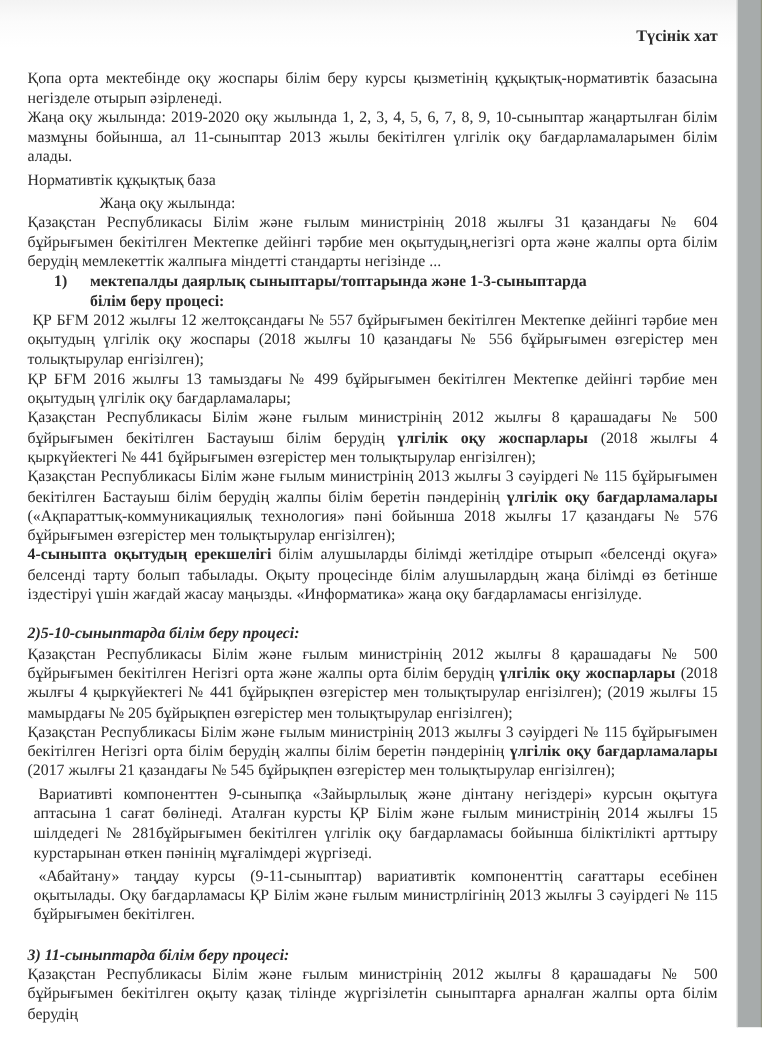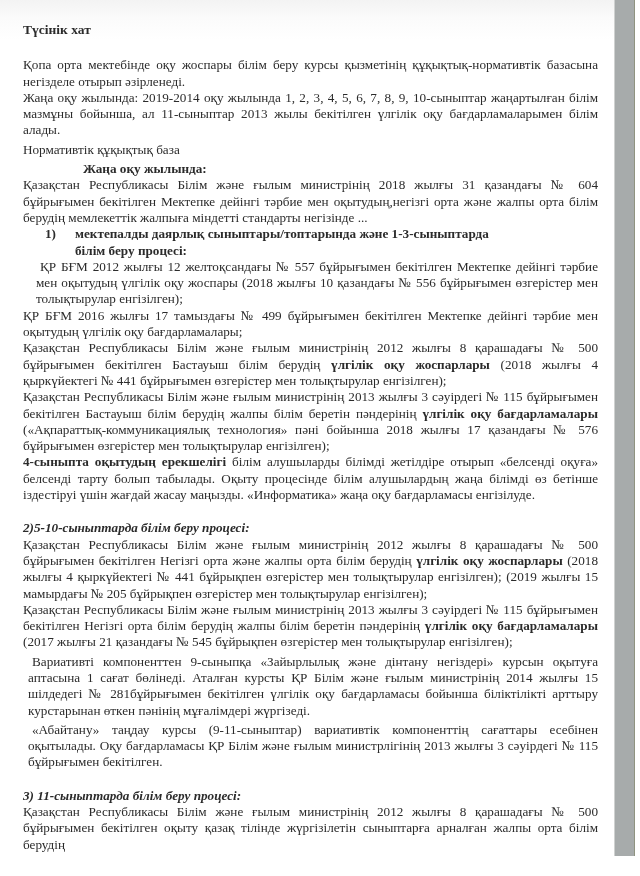--- a/index.html
+++ b/index.html
@@ -17,61 +17,61 @@
   .edge {
     position: absolute; left: 614px; top: 0; width: 19px; height: 856px;
     background: #a7abab;
     border-left: 1px solid #cfd1d0;
     border-right: 1px solid #8f9380;
   }
   .content {
     position: absolute; left: 23px; top: 22px; width: 575px;
     font-size: 13.2px; line-height: 16.3px;
   }
-  .title { text-align: left; font-weight: bold; font-size: 13.5px; margin: 0 0 19px 0; }
+  .title { text-align: right; font-weight: bold; font-size: 13.5px; margin: 0 0 19px 0; }
   p { margin: 0; text-align: justify; }
   .gap-s { margin-top: 3px; }
   .indent { text-indent: 36px; }
-  .indent-s { text-indent: 4px; margin-left: 13px; }
+  .indent-s { text-indent: 4px; }
   .bold { font-weight: bold; }
   .h-center { text-align: left; font-weight: bold; font-style: italic; }
   .h-sec-top { margin-top: 17px; }
-  .subhead { padding-left: 60px; font-weight: bold; }
+  .subhead { padding-left: 60px; font-weight: normal; }
   .list-item { display: flex; font-weight: bold; padding-left: 22px; }
   .list-num { width: 30px; flex: none; }
   .list-text { flex: 1; }
   .pl13 { padding-left: 13px; }
   .pl4 { padding-left: 4px; }
 </style>
 </head>
 <body>
 
 <div class="page"></div>
 <div class="edge"></div>
 
 <div class="content">
   <div class="title">Түсінік хат</div>
 
   <p>Қопа орта мектебінде оқу жоспары  білім беру курсы қызметінің құқықтық-нормативтік базасына негізделе отырып әзірленеді.</p>
-  <p>Жаңа оқу жылында: 2019-2014 оқу жылында 1, 2, 3, 4, 5, 6, 7, 8, 9, 10-сыныптар жаңартылған білім мазмұны бойынша, ал 11-сыныптар 2013 жылы бекітілген үлгілік оқу бағдарламаларымен білім алады.</p>
+  <p>Жаңа оқу жылында: 2019-2020 оқу жылында 1, 2, 3, 4, 5, 6, 7, 8, 9, 10-сыныптар жаңартылған білім мазмұны бойынша, ал 11-сыныптар 2013 жылы бекітілген үлгілік оқу бағдарламаларымен білім алады.</p>
   <p class="gap-s">Нормативтік құқықтық база</p>
 
   <p class="subhead gap-s">Жаңа оқу жылында:</p>
   <p>Қазақстан Республикасы Білім және ғылым министрінің 2018 жылғы 31 қазандағы № 604 бұйрығымен бекітілген Мектепке дейінгі тәрбие мен оқытудың,негізгі орта және жалпы орта білім берудің мемлекеттік жалпыға міндетті стандарты негізінде ...</p>
 
   <div class="list-item">
     <span class="list-num">1)</span>
     <span class="list-text">
       <span>мектепалды даярлық сыныптары/топтарында және 1-3-сыныптарда</span><br>
       <span>білім беру процесі:</span>
     </span>
   </div>
 
   <p class="indent-s">ҚР БҒМ 2012 жылғы 12 желтоқсандағы № 557 бұйрығымен бекітілген Мектепке дейінгі тәрбие мен оқытудың үлгілік оқу жоспары (2018 жылғы 10 қазандағы № 556 бұйрығымен өзгерістер мен толықтырулар енгізілген);</p>
-  <p>ҚР БҒМ 2016 жылғы 17 тамыздағы № 499 бұйрығымен бекітілген Мектепке дейінгі тәрбие мен оқытудың үлгілік оқу бағдарламалары;</p>
+  <p>ҚР БҒМ 2016 жылғы 13 тамыздағы № 499 бұйрығымен бекітілген Мектепке дейінгі тәрбие мен оқытудың үлгілік оқу бағдарламалары;</p>
   <p>
     <span>Қазақстан Республикасы Білім және ғылым министрінің 2012 жылғы 8 қарашадағы № 500 бұйрығымен бекітілген Бастауыш білім берудің </span><b>үлгілік оқу жоспарлары</b><span> (2018 жылғы 4 қыркүйектегі № 441 бұйрығымен өзгерістер мен толықтырулар енгізілген);</span>
   </p>
   <p>
     <span>Қазақстан Республикасы Білім және ғылым министрінің 2013 жылғы 3 сәуірдегі № 115 бұйрығымен бекітілген Бастауыш білім берудің жалпы білім беретін пәндерінің </span><b>үлгілік оқу бағдарламалары</b><span> («Ақпараттық-коммуникациялық технология» пәні бойынша 2018 жылғы 17 қазандағы № 576 бұйрығымен өзгерістер мен толықтырулар енгізілген);</span>
   </p>
   <p>
     <b>4-сыныпта оқытудың ерекшелігі</b><span> білім алушыларды білімді жетілдіре отырып «белсенді оқуға» белсенді тарту болып табылады. Оқыту процесінде білім алушылардың жаңа білімді өз бетінше іздестіруі үшін жағдай жасау маңызды. «Информатика» жаңа оқу бағдарламасы енгізілуде.</span>
   </p>
 

